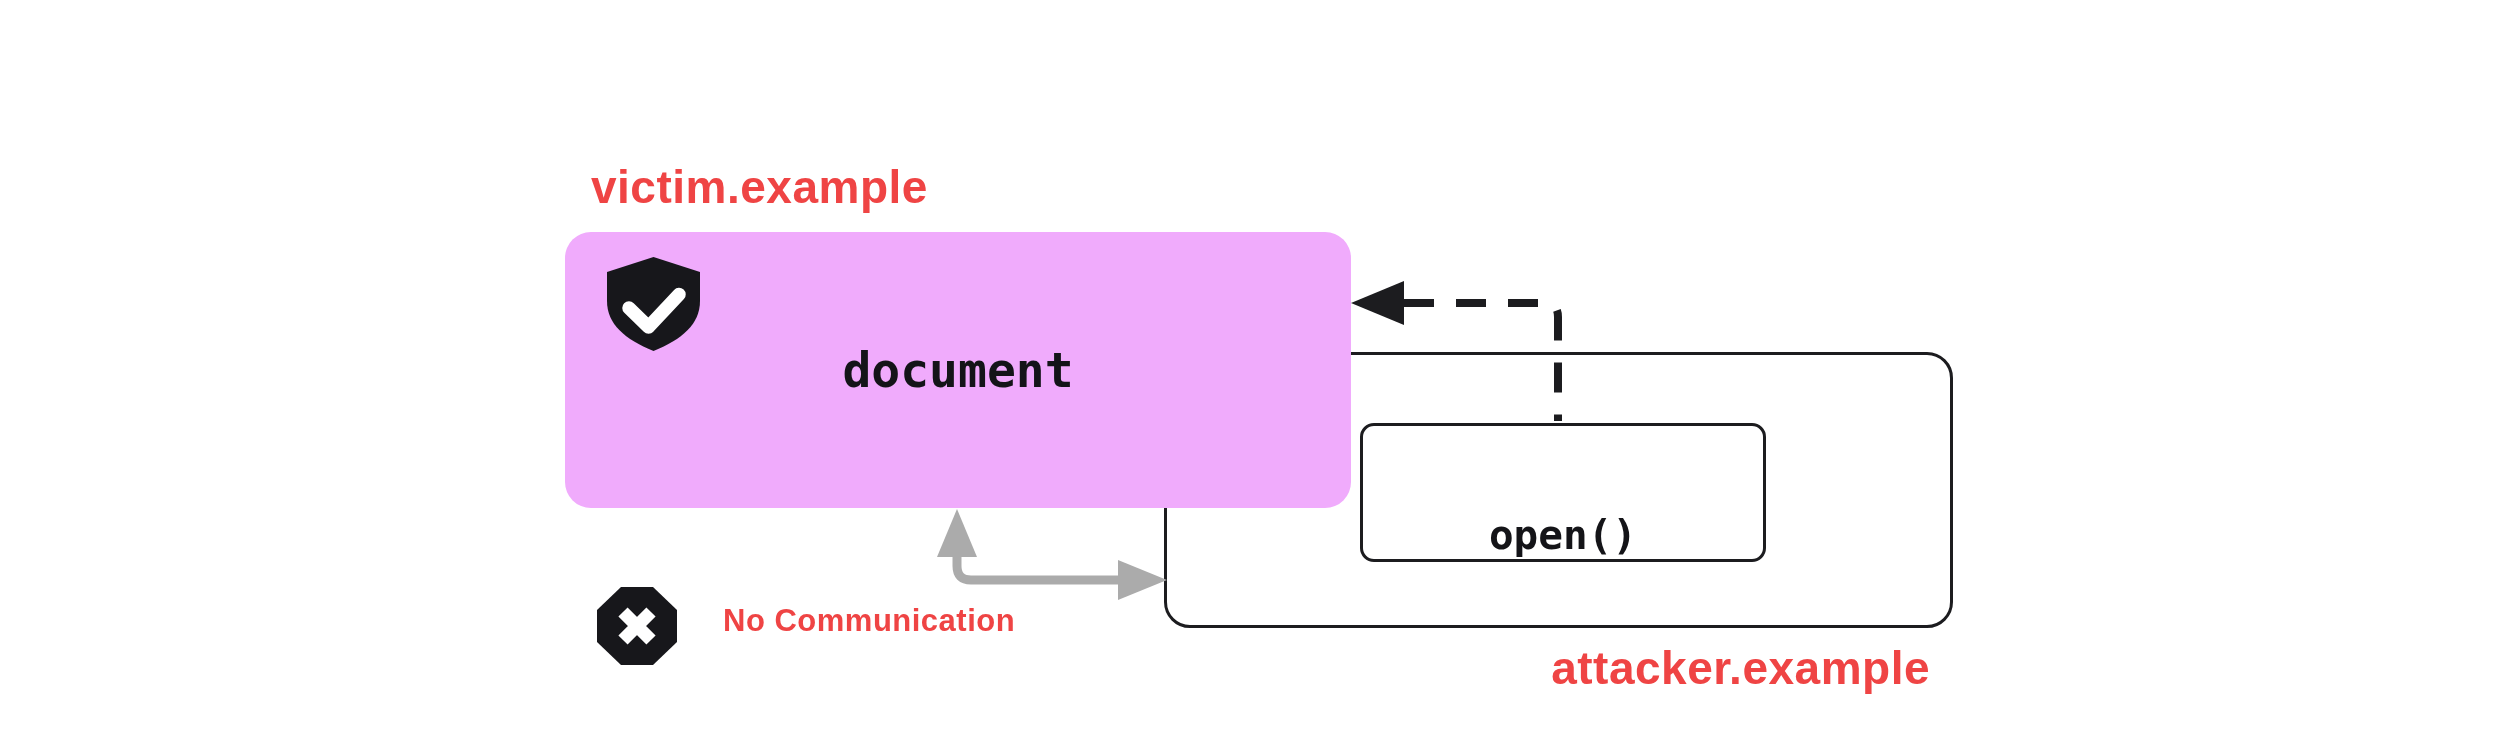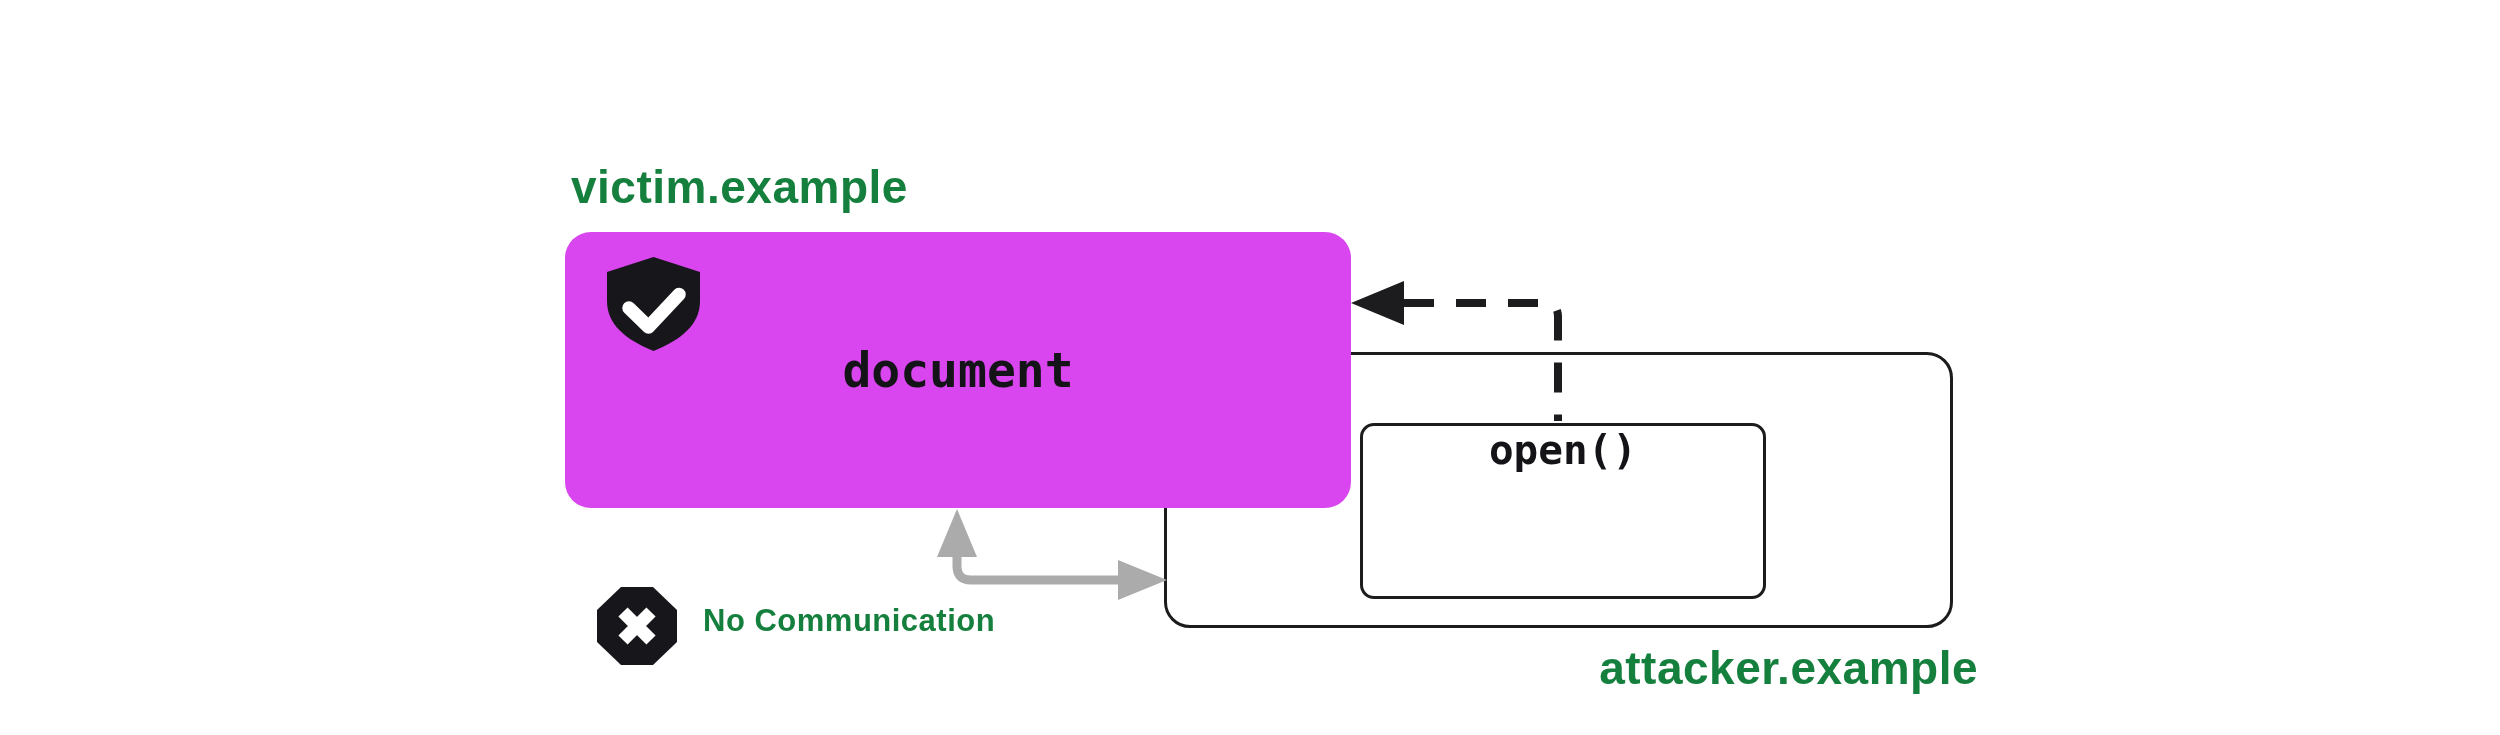--- a/index.html
+++ b/index.html
@@ -9,61 +9,62 @@
     height: 735px;
     background: #ffffff;
     overflow: hidden;
     font-family: "Liberation Sans", sans-serif;
   }
   .domain-label {
     position: absolute;
     font-weight: 700;
     font-size: 46px;
     line-height: 1;
-    color: #15803d;
+    color: #ef4444;
     letter-spacing: 0.5px;
     white-space: nowrap;
+    margin-left: 20px;
   }
   .victim-label { left: 571px; top: 164px; }
-  .attacker-label { right: 522px; top: 645px; }
+  .attacker-label { right: 570px; top: 645px; }
   .nocomm-label { left: 703px; top: 605px; font-size: 31px; }
 
   .attacker-box {
     position: absolute;
     left: 1164px; top: 352px;
     width: 789px; height: 276px;
     background: #ffffff;
     border: 3px solid #1c1c1f;
     border-radius: 26px;
     box-sizing: border-box;
   }
   .open-box {
     position: absolute;
     left: 193px; top: 68px; 
-    width: 406px; height: 176px;
+    width: 406px; height: 139px;
     background: #ffffff;
     border: 3px solid #1c1c1f;
     border-radius: 14px;
     box-sizing: border-box;
     display: flex;
-    align-items: flex-start;
+    align-items: flex-end;
     justify-content: center;
   }
   .mono {
     font-family: "DejaVu Sans Mono", monospace;
     font-weight: 700;
     color: #141418;
   }
   .open-box .mono { font-size: 41px; }
 
   .victim-box {
     position: absolute;
     left: 565px; top: 232px;
     width: 786px; height: 276px;
-    background: #d946ef;
+    background: #f0abfc;
     border-radius: 26px;
     display: flex;
     flex-direction: row;
     align-items: center;
     justify-content: center;
   }
   .victim-box .mono {
     font-size: 48px;
     line-height: 59px;
     text-align: center;

